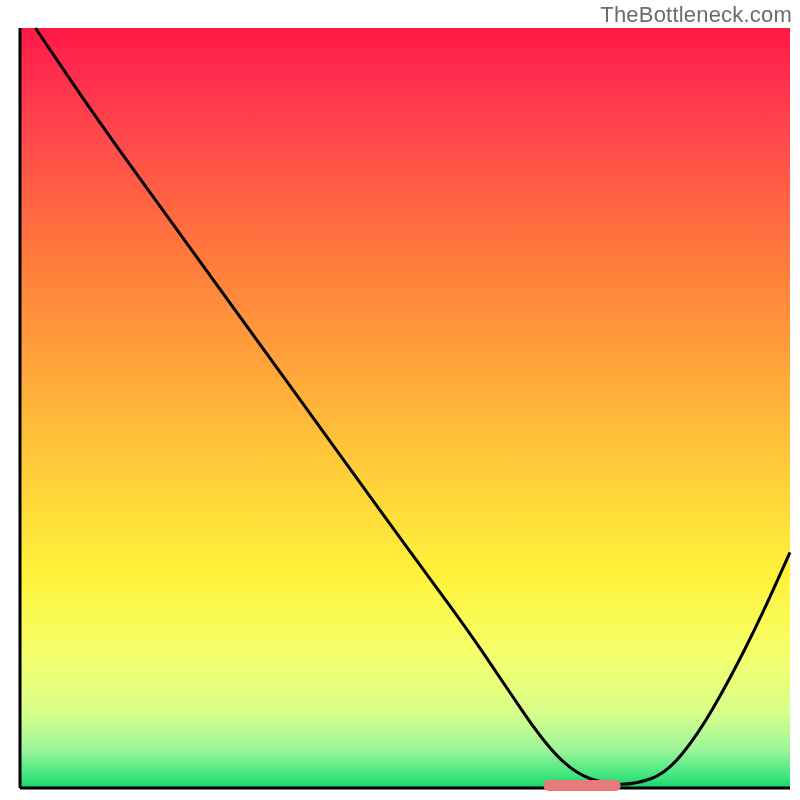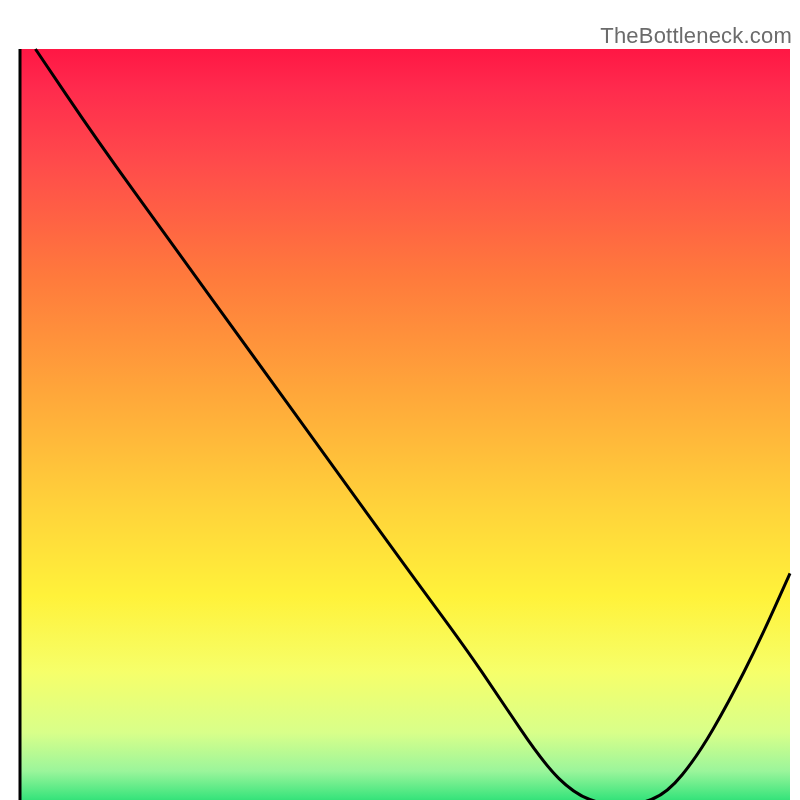--- a/index.html
+++ b/index.html
@@ -7,21 +7,20 @@
     padding: 0;
     width: 800px;
     height: 800px;
     background: #ffffff;
     font-family: Arial, Helvetica, sans-serif;
   }
   .container {
     position: relative;
     width: 800px;
     height: 772px;
-    margin-top: 21px;
   }
   .watermark {
     position: absolute;
     top: 2px;
     right: 8px;
     color: #6b6b6b;
     font-size: 22px;
     font-weight: 500;
     letter-spacing: 0.2px;
   }

